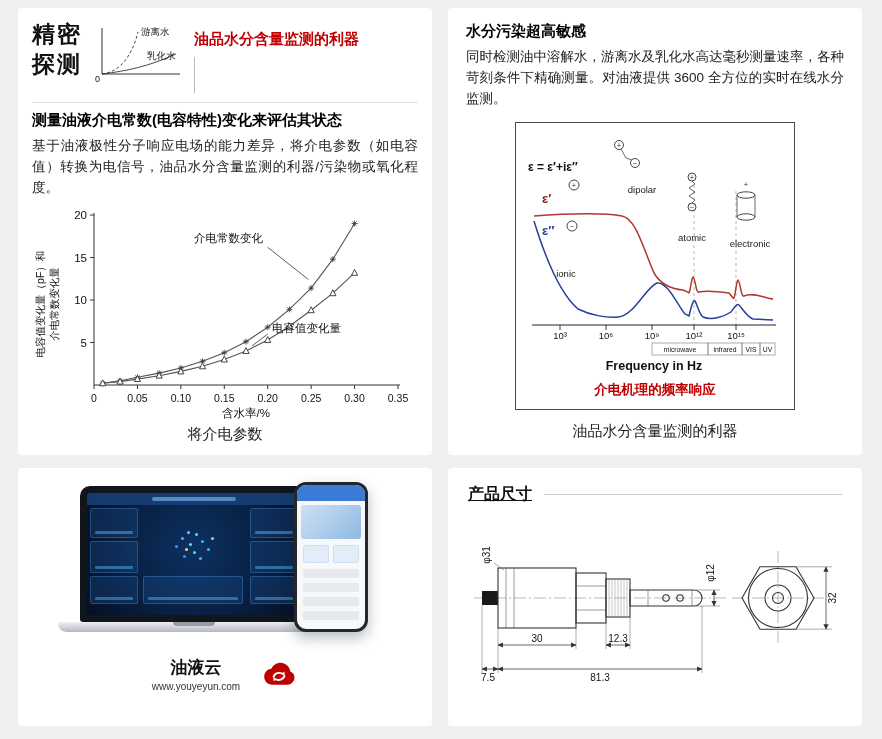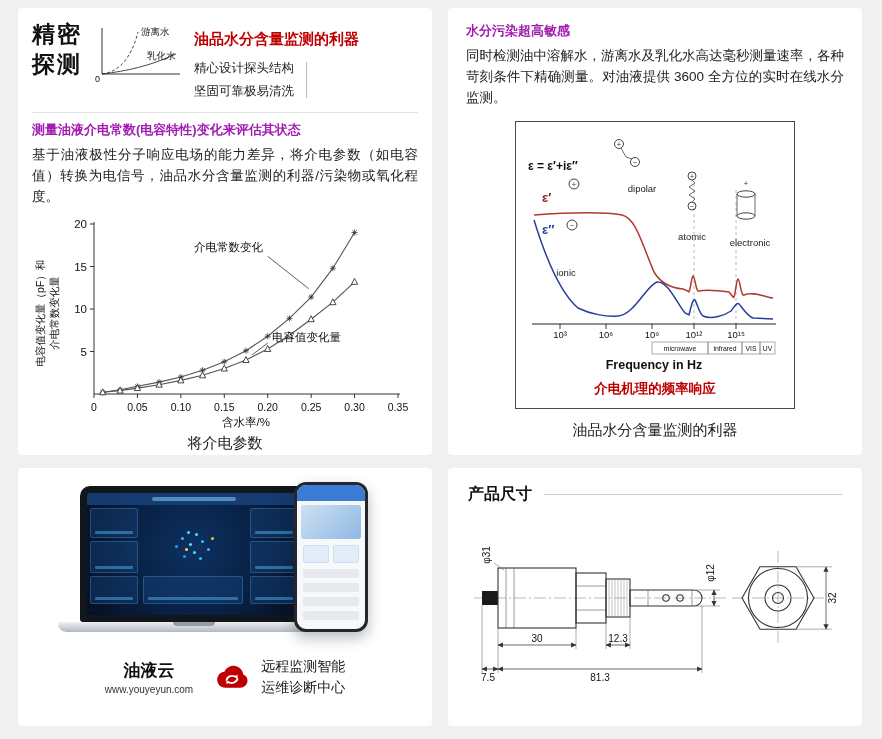--- a/index.html
+++ b/index.html
@@ -28,21 +28,21 @@
   
   .tl-header { display:flex; align-items:flex-start; gap:10px; }
   .brand { font-size:23px; font-weight:bold; line-height:1.3; letter-spacing:2px; color:#111; }
   .mini-graph { flex:0 0 auto; margin-top:2px; }
   .tl-right { flex:1; padding-top:2px;margin-top:8px; }
   .red-title { color:var(--accent-red,#c00000); font-weight:bold; font-size:15px; margin-bottom:8px; }
   .feat-row { display:flex; align-items:center; gap:12px; }
   .feat-col { font-size:12.5px; line-height:1.85; color:#222; }
   .vdiv { width:1px; height:36px; background:#b9b9b9; }
   .hrule { border:none; border-top:1px solid #e3e3e3; margin:9px 0 8px; }
-  .sec-head { font-size:13px; font-weight:bold; color:#a21caf; margin-bottom:6px; }
+  .sec-head { font-size:15px; font-weight:bold; color:#000000; margin-bottom:6px; }
   .body-text { font-size:13.5px; line-height:1.55; color:#222; text-align:justify; }
   .chart-row { display:flex; margin-top:6px; }
   .ylabel-col { width:30px; position:relative; flex:0 0 auto; }
   .ylabel {
     position:absolute; left:50%; top:46%;
     transform:translate(-50%,-50%) rotate(-90deg);
     white-space:nowrap; font-size:10.5px; line-height:1.35; text-align:center; color:#111;
   }
   .caption { text-align:center; font-size:15px; color:#222; margin-top:4px; }
   svg { font-family:inherit; }
@@ -101,21 +101,21 @@
   .ph-tile { flex:1; height:18px; background:#e3edfa; border:1px solid #cfe0f3; border-radius:2px; }
   .bl-footer { display:flex; justify-content:center; align-items:center; gap:20px; margin-top:10px; }
   .brand-block { text-align:center; }
   .bl-brand { font-size:17px; font-weight:bold; color:#111; }
   .bl-url { font-size:10px; color:#333; margin-top:2px; }
   .service-block { display:flex; align-items:center; gap:10px; }
   .cloud-icon { color:var(--accent-red,#c00000); flex:0 0 auto; }
   .service-text { font-size:14px; line-height:1.5; color:#222; }
 
   
-  .pd-head { display:flex; align-items:center; gap:12px; font-weight:bold; font-size:16px; color:#111; }
+  .pd-head { display:flex; align-items:center; gap:12px; font-weight:bold; font-size:16px; color:#111;text-decoration:underline; }
   .pd-rule { flex:1; height:1px; background:#c9c9c9; }
   .o { fill:none; stroke:#333; stroke-width:1.1; }
   .d1 { stroke:#555; stroke-width:0.6; fill:none; }
   .cl { stroke:#999; stroke-width:0.7; stroke-dasharray:12 3 2 3; fill:none; }
   .ext { stroke:#666; stroke-width:0.55; }
   .diml { stroke:#444; stroke-width:0.8; }
   .dimtx { font-size:10px; fill:#111; text-anchor:middle; }
   .hatch { stroke:#888; stroke-width:0.5; fill:none; }
 </style>
 </head>
@@ -133,24 +133,20 @@
         <path d="M10,6 V52 H88" fill="none" stroke="#333" stroke-width="1"></path>
         <path d="M10,52 C28,50 40,34 46,10" fill="none" stroke="#333" stroke-width="0.9" stroke-dasharray="3 2.2"></path>
         <path d="M10,52 C35,49 58,44 84,32" fill="none" stroke="#333" stroke-width="0.9"></path>
         <text x="3" y="60" font-size="9" fill="#111">0</text>
         <text x="49" y="13" font-size="9.5" fill="#111">游离水</text>
         <text x="55" y="37" font-size="9.5" fill="#111">乳化水</text>
       </svg>
       <div class="tl-right">
         <div class="red-title">油品水分含量监测的利器</div>
         <div class="feat-row">
-          <div class="feat-col">
-            <div>精心设计探头结构</div>
-            <div>坚固可靠极易清洗</div>
-          </div>
           <div class="vdiv"></div>
         </div>
       </div>
     </div>
     <hr class="hrule">
     <h2 class="sec-head">测量油液介电常数(电容特性)变化来评估其状态</h2>
     <p class="body-text">基于油液极性分子响应电场的能力差异，将介电参数（如电容值）转换为电信号，油品水分含量监测的利器/污染物或氧化程度。</p>
     <div class="chart-row">
       <div class="ylabel-col">
         <div class="ylabel">
@@ -346,24 +342,20 @@
         <div class="bl-url">www.youyeyun.com</div>
       </div>
       <div class="service-block">
         <svg class="cloud-icon" viewBox="0 0 38 28" width="38" height="28">
           <path fill="currentColor" d="M30.3,11.4 C29.6,6.5 25.5,2.8 20.5,2.8 c-4.0,0-7.5,2.4-9.1,6.0 C7.3,9.2,4.2,12.6,4.2,16.7 c0,4.4,3.6,8.0,8.0,8.0 h15.1 c4.0,0,7.2-3.2,7.2-7.2 C34.5,14.7,32.8,12.3,30.3,11.4 z"></path>
           <path d="M13.4,17.6 a6,5.2 0 0 1 10,-3.4" stroke="#fff" stroke-width="1.8" fill="none"></path>
           <path d="M24.3,11.6 l0.5,3.8 l-3.6,-1.5 z" fill="#fff"></path>
           <path d="M24.6,15.2 a6,5.2 0 0 1 -10,3.4" stroke="#fff" stroke-width="1.8" fill="none"></path>
           <path d="M13.7,21.2 l-0.5,-3.8 l3.6,1.5 z" fill="#fff"></path>
         </svg>
-        <div class="service-text">
-          <div>远程监测智能</div>
-          <div>运维诊断中心</div>
-        </div>
       </div>
     </div>
   </section>
 
   <section class="card br">
     <div class="pd-head">
       <span>产品尺寸</span>
       <span class="pd-rule"></span>
     </div>
     <svg viewBox="0 0 374 188" width="374" height="188" style="margin-top:8px;">

